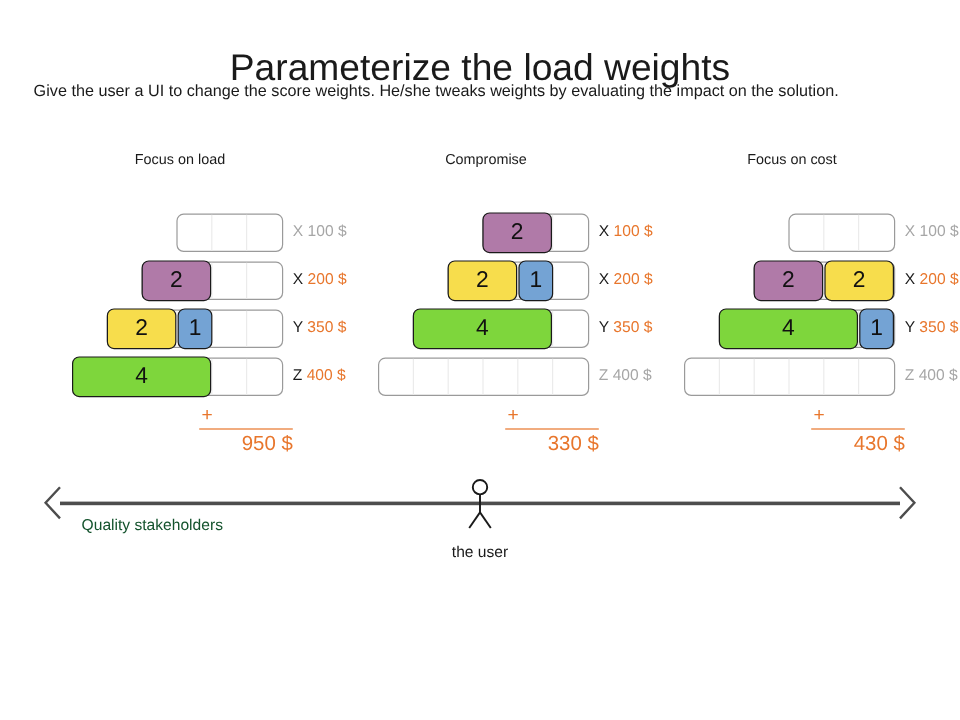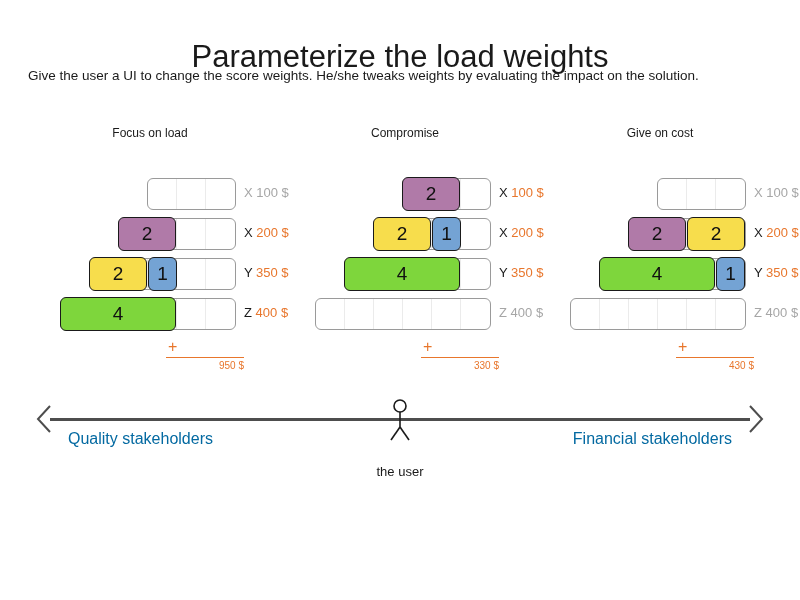--- a/index.html
+++ b/index.html
@@ -140,21 +140,21 @@
     color: #e8762c;
     text-align: left;
     line-height: 14px;
     padding-left: 10px;
   }
   .total-rule {
     border-bottom: 1.6px solid #e8762c;
     margin: 3px 0 2px 8px;
   }
   .total-value {
-    font-size: 10px;
+    font-size: 17px;
     color: #e8762c;
     text-align: right;
   }
 
   
   #axis {
     position: absolute;
     left: 40px;
     top: 400px;
     width: 720px;
@@ -170,22 +170,22 @@
   }
   .arrow-head {
     position: absolute;
     top: 4px;
     width: 16px;
     height: 30px;
   }
   .axis-end-label {
     position: absolute;
     top: 30px;
-    font-size: 16px;
-    color: #0369a1;
+    font-size: 13px;
+    color: #14532d;
     white-space: nowrap;
   }
   #label-left  { left: 28px; }
   #label-right { right: 28px; }
 
   
   #user-figure {
     position: absolute;
     left: 342px;
     top: -4px;
@@ -194,21 +194,20 @@
   }
   #user-caption {
     position: absolute;
     top: 50px;
     left: 260px;
     width: 200px;
     text-align: center;
     font-size: 13px;
     color: #1a1a1a;
     line-height: 19px;
-    margin-top: 12px;
   }
 </style>
 </head>
 <body>
 
 <h1 id="slide-title">Parameterize the load weights</h1>
 <div id="slide-subtitle">Give the user a UI to change the score weights. He/she tweaks weights by evaluating the impact on the solution.</div>
 
 <div id="columns-root">
     <div class="column" style="left: 28px; width: 244px;">
@@ -321,21 +320,21 @@
           <div class="row-label inactive" style="left: 216px;"><span class="key">Z</span> <span class="amount">400 $</span></div>
         </div>
       </div>
       <div class="total" style="left: 130px; top: 214px;">
         <div class="total-plus">+</div>
         <div class="total-rule"></div>
         <div class="total-value">330 $</div>
       </div>
     </div>
     <div class="column" style="left: 538px; width: 244px;">
-      <div class="column-header">Give on cost</div>
+      <div class="column-header">Focus on cost</div>
       <div class="rows">
         <div class="row">
           <div class="track" style="left: 119px; width: 89px;">
             <div class="cell"></div>
             <div class="cell"></div>
             <div class="cell"></div>
           </div>
           <div class="row-label inactive" style="left: 216px;"><span class="key">X</span> <span class="amount">100 $</span></div>
         </div>
         <div class="row">
@@ -389,21 +388,20 @@
   <div id="axis-line"></div>
 
   <svg class="arrow-head" style="left:-4px;" viewBox="0 0 16 30">
     <polyline points="14,2 2,15 14,28" fill="none" stroke="#4d4d4d" stroke-width="2"></polyline>
   </svg>
   <svg class="arrow-head" style="right:-4px;" viewBox="0 0 16 30">
     <polyline points="2,2 14,15 2,28" fill="none" stroke="#4d4d4d" stroke-width="2"></polyline>
   </svg>
 
   <div class="axis-end-label" id="label-left">Quality stakeholders</div>
-  <div class="axis-end-label" id="label-right">Financial stakeholders</div>
 
   <svg id="user-figure" viewBox="0 0 36 48">
     <circle cx="18" cy="10" r="6" fill="#ffffff" stroke="#1a1a1a" stroke-width="1.6"></circle>
     <line x1="18" y1="16" x2="18" y2="32" stroke="#1a1a1a" stroke-width="1.6"></line>
     <line x1="18" y1="31" x2="9" y2="44" stroke="#1a1a1a" stroke-width="1.6"></line>
     <line x1="18" y1="31" x2="27" y2="44" stroke="#1a1a1a" stroke-width="1.6"></line>
   </svg>
 
   <div id="user-caption">
     <div>the user</div>

